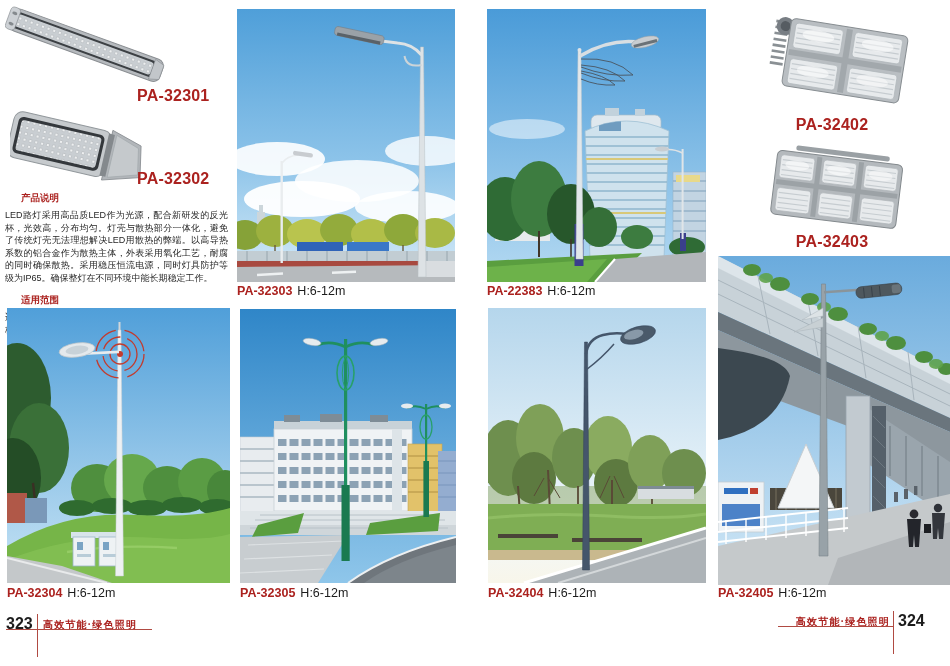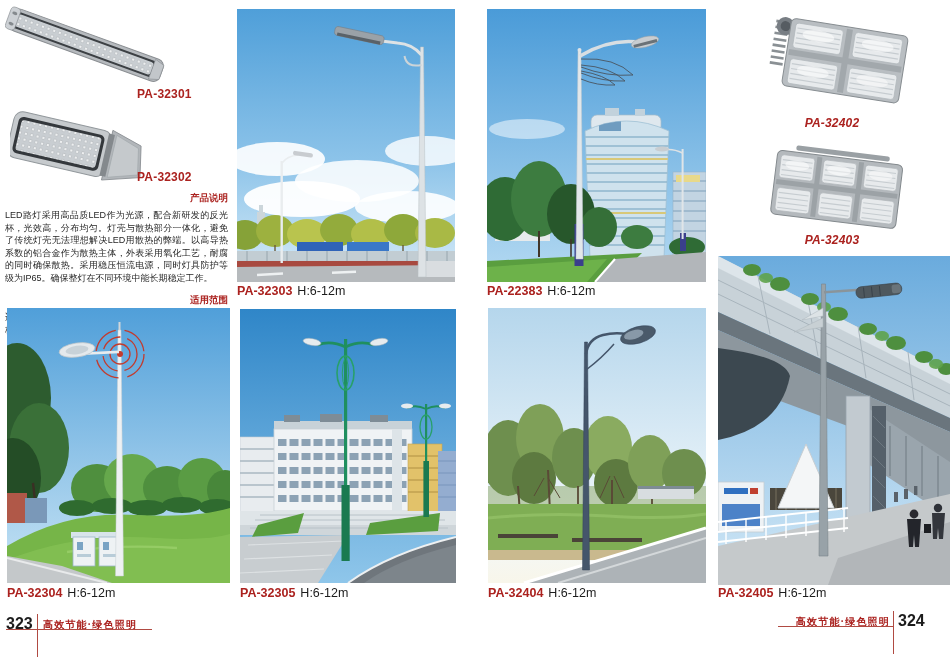--- a/index.html
+++ b/index.html
@@ -2,27 +2,27 @@
 <html><head>
 <meta charset="utf-8">
 <style>
   :root{ --red:#ab221f; --ink:#1c1c1c; }
   html,body{margin:0;padding:0;background:#ffffff;}
   body{font-family:"Liberation Sans","DejaVu Sans",sans-serif;}
   .page{position:relative;width:950px;height:666px;background:#ffffff;overflow:hidden;}
   .abs{position:absolute;}
   .photo{position:absolute;overflow:hidden;background:#dfeaf2;}
   .photo svg{display:block;}
-  .model-label{position:absolute;font-size:12px;font-weight:bold;color:var(--red);letter-spacing:.2px;}
-  .model-label.center{text-align:center;font-style:italic;}
+  .model-label{position:absolute;font-size:16px;font-weight:bold;color:var(--red);letter-spacing:.2px;}
+  .model-label.center{text-align:center;}
   .caption{position:absolute;font-size:12.5px;white-space:nowrap;}
   .caption .model{color:var(--red);font-weight:bold;}
   .caption .h{color:var(--ink);margin-left:5px;font-weight:400;}
   .desc{position:absolute;left:5px;top:192px;width:223px;color:#262626;}
-  .desc h4{margin:0 0 4px 1px;font-size:9.5px;color:var(--red);font-weight:bold;text-align:right;}
+  .desc h4{margin:0 0 4px 16px;font-size:9.5px;color:var(--red);font-weight:bold;}
   .desc p{margin:0 0 10px 0;font-size:9px;line-height:12.5px;text-align:justify;}
   .footer-num{position:absolute;font-size:16px;font-weight:bold;color:var(--ink);}
   .footer-slogan{position:absolute;font-size:10px;font-weight:bold;color:var(--red);letter-spacing:1.2px;white-space:nowrap;}
   .red-hline{position:absolute;height:1px;background:#b04a42;}
   .red-vline{position:absolute;width:1px;background:#b04a42;}
 </style>
 </head>
 <body>
 
 <div class="page">

